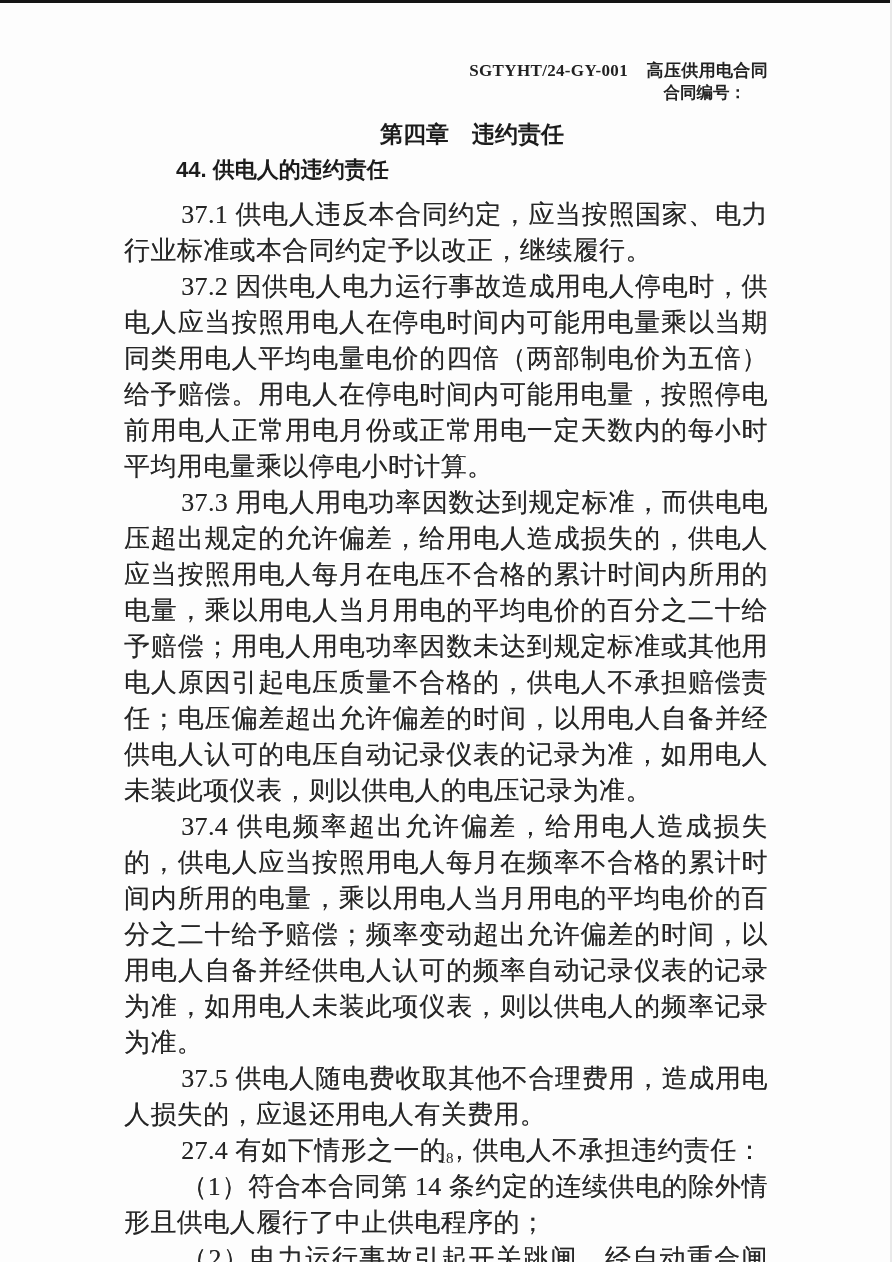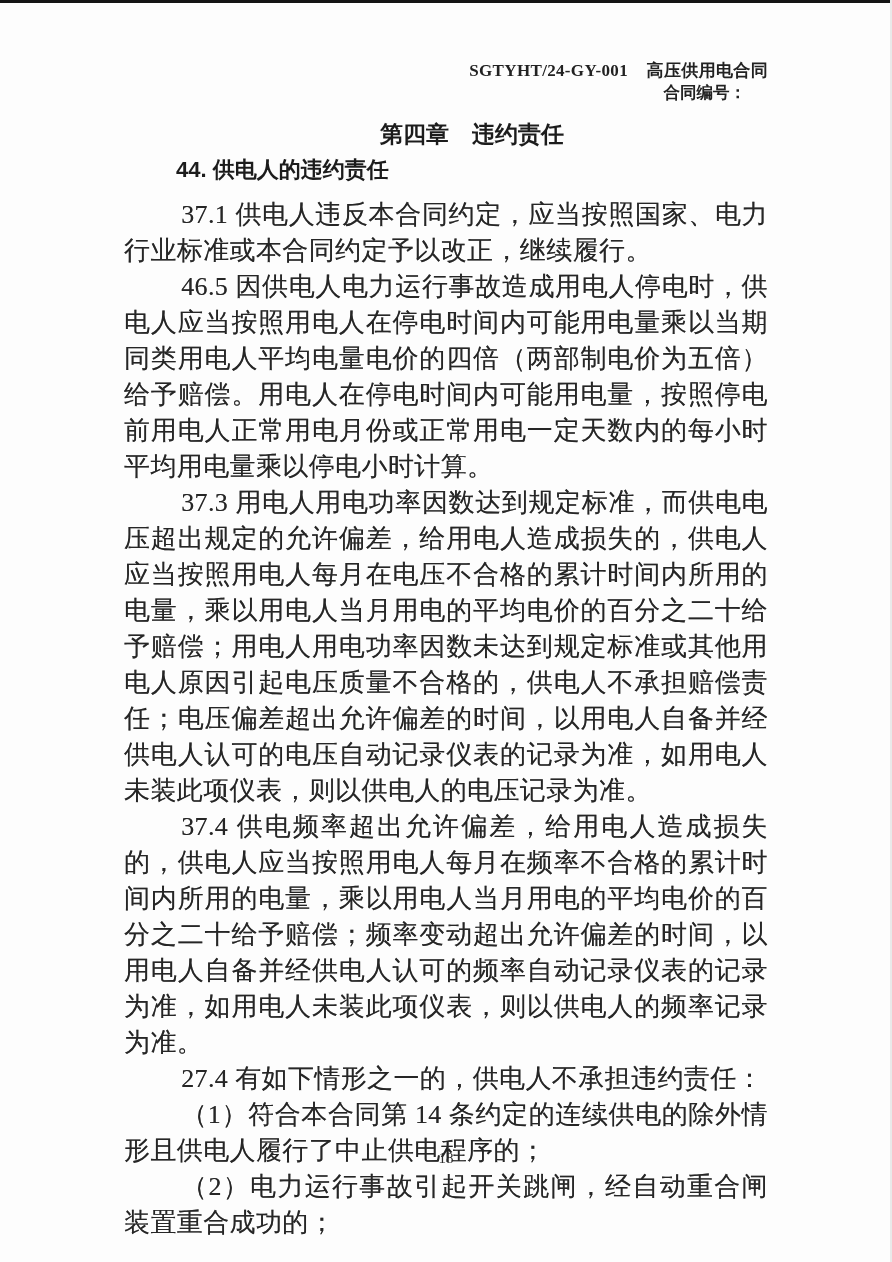--- a/index.html
+++ b/index.html
@@ -107,23 +107,24 @@
         <span class="doc-title">高压供用电合同</span>
       </div>
       <div class="hdr-line2">合同编号：</div>
     </header>
 
     <h1 class="chapter">第四章　违约责任</h1>
     <h2 class="section">44. 供电人的违约责任</h2>
 
     <div class="body-text">
       <p class="para">37.1 供电人违反本合同约定，应当按照国家、电力行业标准或本合同约定予以改正，继续履行。</p>
-      <p class="para">46.5 因供电人电力运行事故造成用电人停电时，供电人应当按照用电人在停电时间内可能用电量乘以当期同类用电人平均电量电价的四倍（两部制电价为五倍）给予赔偿。用电人在停电时间内可能用电量，按照停电前用电人正常用电月份或正常用电一定天数内的每小时平均用电量乘以停电小时计算。</p>
+      <p class="para">37.2 因供电人电力运行事故造成用电人停电时，供电人应当按照用电人在停电时间内可能用电量乘以当期同类用电人平均电量电价的四倍（两部制电价为五倍）给予赔偿。用电人在停电时间内可能用电量，按照停电前用电人正常用电月份或正常用电一定天数内的每小时平均用电量乘以停电小时计算。</p>
       <p class="para">37.3 用电人用电功率因数达到规定标准，而供电电压超出规定的允许偏差，给用电人造成损失的，供电人应当按照用电人每月在电压不合格的累计时间内所用的电量，乘以用电人当月用电的平均电价的百分之二十给予赔偿；用电人用电功率因数未达到规定标准或其他用电人原因引起电压质量不合格的，供电人不承担赔偿责任；电压偏差超出允许偏差的时间，以用电人自备并经供电人认可的电压自动记录仪表的记录为准，如用电人未装此项仪表，则以供电人的电压记录为准。</p>
       <p class="para">37.4 供电频率超出允许偏差，给用电人造成损失的，供电人应当按照用电人每月在频率不合格的累计时间内所用的电量，乘以用电人当月用电的平均电价的百分之二十给予赔偿；频率变动超出允许偏差的时间，以用电人自备并经供电人认可的频率自动记录仪表的记录为准，如用电人未装此项仪表，则以供电人的频率记录为准。</p>
+      <p class="para">37.5 供电人随电费收取其他不合理费用，造成用电人损失的，应退还用电人有关费用。</p>
       <p class="para">27.4 有如下情形之一的，供电人不承担违约责任：</p>
       <p class="para">（1）符合本合同第 14 条约定的连续供电的除外情形且供电人履行了中止供电程序的；</p>
       <p class="para">（2）电力运行事故引起开关跳闸，经自动重合闸装置重合成功的；</p>
     </div>
 
   </div>
 
   <div class="page-number">18</div>
 </div>
 

